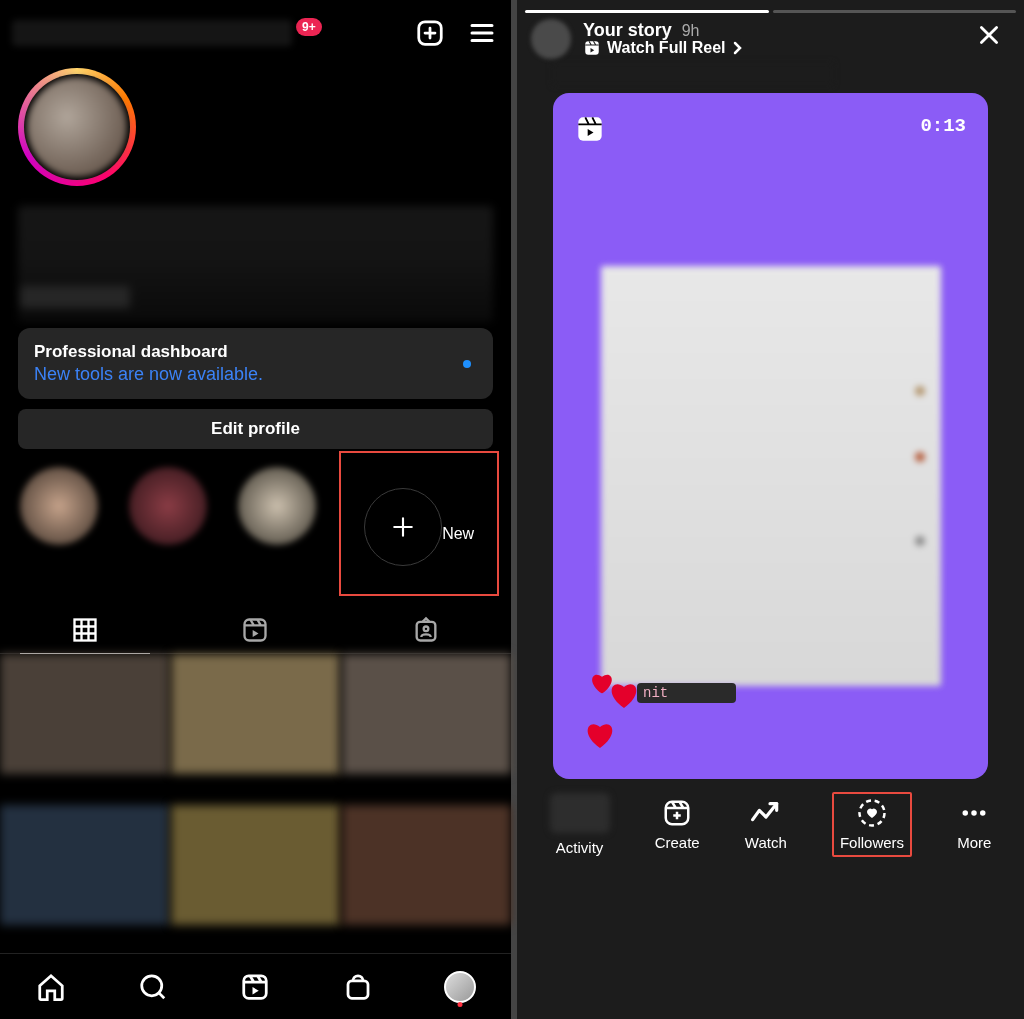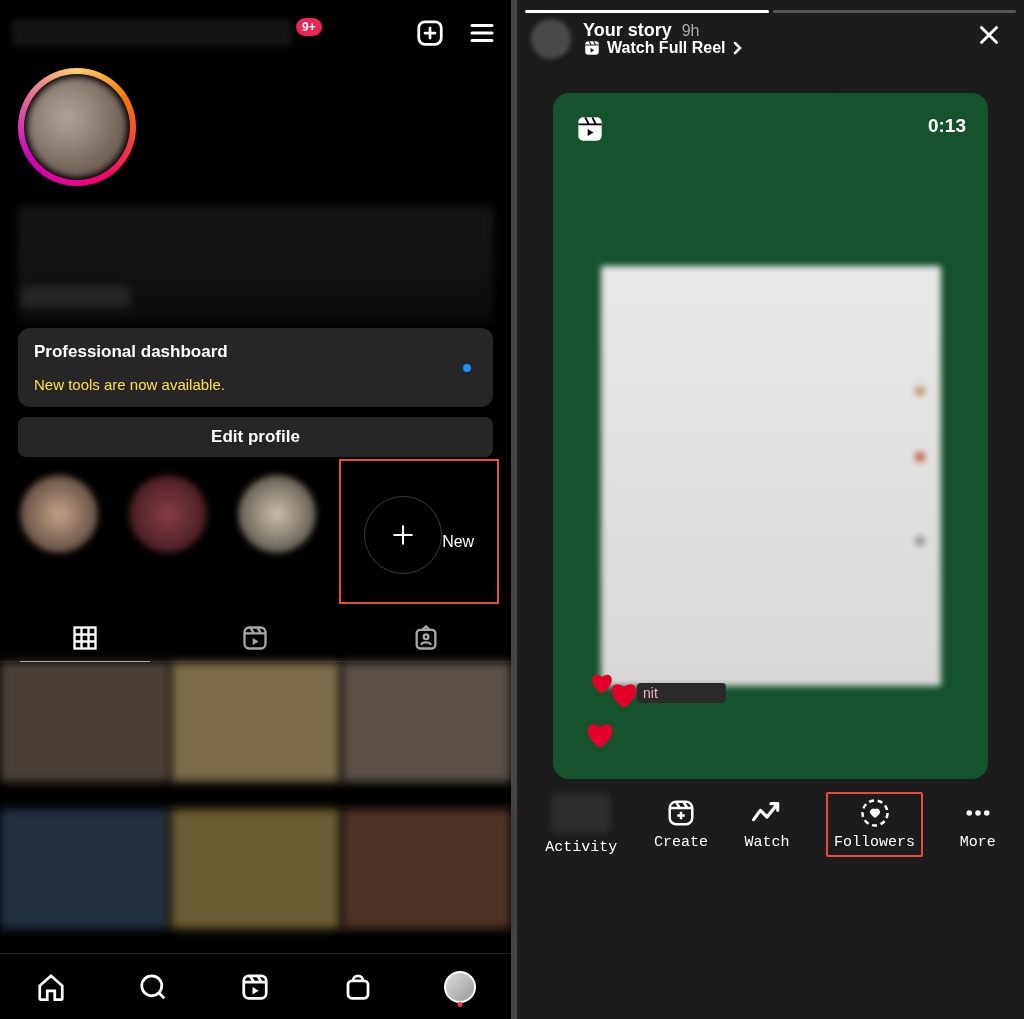--- a/index.html
+++ b/index.html
@@ -24,21 +24,21 @@
   .stats { flex:1; display:flex; justify-content:space-around; text-align:center; margin-left:8px;}
   .stat .num { font-size:22px; font-weight:600;}
   .stat .lbl { font-size:16px; color:#fff;}
 
   .bio-blur { margin: 6px 18px; height: 116px; border-radius:4px;
     background: linear-gradient(180deg,#161616 0%,#141414 45%,#0a0a0a 100%); filter: blur(4px); position:relative;}
   .bio-blur::after{content:"";position:absolute;bottom:14px;left:2px;width:110px;height:22px;background:#262626;border-radius:2px;}
 
   .pro-card { margin: 0 18px; background:#262626; border-radius:12px; padding: 14px 16px; position:relative; }
   .pro-title { font-size:17px; font-weight:600; }
-  .pro-sub { font-size:15px; color:#fde047; margin-top:14px; }
+  .pro-sub { font-size:18px; color:#3b82f6; margin-top:2px; }
   .blue-dot{ position:absolute; right:22px; top:50%; transform:translateY(-50%); width:8px; height:8px; border-radius:50%; background:#1e90ff;}
 
   .edit-btn { margin: 10px 18px 0 18px; background:#262626; border-radius:8px; height:40px; display:flex; align-items:center; justify-content:center; font-size:17px; font-weight:600;}
 
   .highlights { display:flex; padding: 18px 12px 6px 12px; gap:16px; }
   .hl-wrap{width:100px; text-align:center;}
   .hl-circ{width:78px;height:78px;border-radius:50%;margin:0 auto; filter:blur(3px);}
   .hl-circ.a{background:radial-gradient(circle,#c5a28a,#3a2f27);}
   .hl-circ.b{background:radial-gradient(circle,#8a3c45,#2a1216);}
   .hl-circ.c{background:radial-gradient(circle,#cbbfad,#3a362d);}
@@ -68,41 +68,41 @@
   .seg{flex:1;height:3px;background:#555;border-radius:2px;}
   .seg.on{background:#fff;}
   .story-head{display:flex;align-items:center;padding:8px 14px;gap:12px;}
   .story-av{width:40px;height:40px;border-radius:50%;background:#4a4a4a;filter:blur(2px);}
   .story-title-row{display:flex;align-items:center;gap:10px;}
   .story-title{font-size:18px;font-weight:600;}
   .story-time{font-size:16px;color:#aaa;}
   .story-sub{display:flex;align-items:center;gap:6px;font-size:16px;font-weight:600;margin-top:-2px;}
   .close-x{margin-left:auto;font-size:28px;padding:4px 8px;}
 
-  .reel-card{margin:8px 36px 0 36px;background:#14532d;border-radius:16px;overflow:hidden;height:686px;display:flex;flex-direction:column;position:relative;}
+  .reel-card{margin:8px 36px 0 36px;background:#8b5cf6;border-radius:16px;overflow:hidden;height:686px;display:flex;flex-direction:column;position:relative;font-family:Liberation Mono, monospace;}
   .reel-top{display:flex;justify-content:space-between;align-items:flex-start;padding:22px 22px 0 22px;}
   .reel-icon{width:30px;height:28px;}
   .reel-time{font-size:19px;font-weight:600;}
   .reel-body{flex:1;display:flex;align-items:center;justify-content:center;margin-top:30px;}
   .reel-img{width:340px;height:420px;background:linear-gradient(180deg,#e8e8e8,#d8d8d8);filter:blur(3px);border-radius:2px;position:relative;overflow:hidden;}
   .reel-img::after{
     content:"";position:absolute;right:16px;top:120px;width:10px;height:10px;border-radius:50%;background:#b3956c;
     box-shadow: 0 66px 0 #b55b3a, 0 150px 0 #8a8a8a;
   }
 
   .hearts{position:absolute;left:34px;bottom:70px;}
   .heart{width:30px;height:30px;background:#e4002b;clip-path: path('M15 27 C-6 12,4 -3,15 6 C26 -3,36 12,15 27 Z');position:absolute;}
   .heart.h1{left:0;top:-40px;transform:scale(0.8);} 
   .heart.h2{left:22px;top:-28px;width:36px;height:36px;} 
   .heart.h3{left:-2px;top:12px;width:40px;height:40px;}
   .viewer-name{position:absolute;left:50px;top:-26px;background:#2a2a2a;border-radius:4px;padding:2px 68px 2px 6px;font-size:14px;color:#f2b0c4;filter:blur(0.6px);}
 
   .story-tools{height:90px;display:flex;align-items:center;justify-content:space-around;padding:0 10px;}
   .tool{display:flex;flex-direction:column;align-items:center;gap:6px;}
-  .tool-lbl{font-size:15px;font-family:Liberation Mono, monospace;}
+  .tool-lbl{font-size:15px;}
   .hl-box{border:2px solid #e94a3f;padding:4px 6px;border-radius:2px;}
   .activity-blur{width:60px;height:40px;background:#2d2d2d;border-radius:6px;filter:blur(3px);}
 </style>
 </head>
 <body>
 
 <div class="wrap">
 
 <div class="screen left">
 

